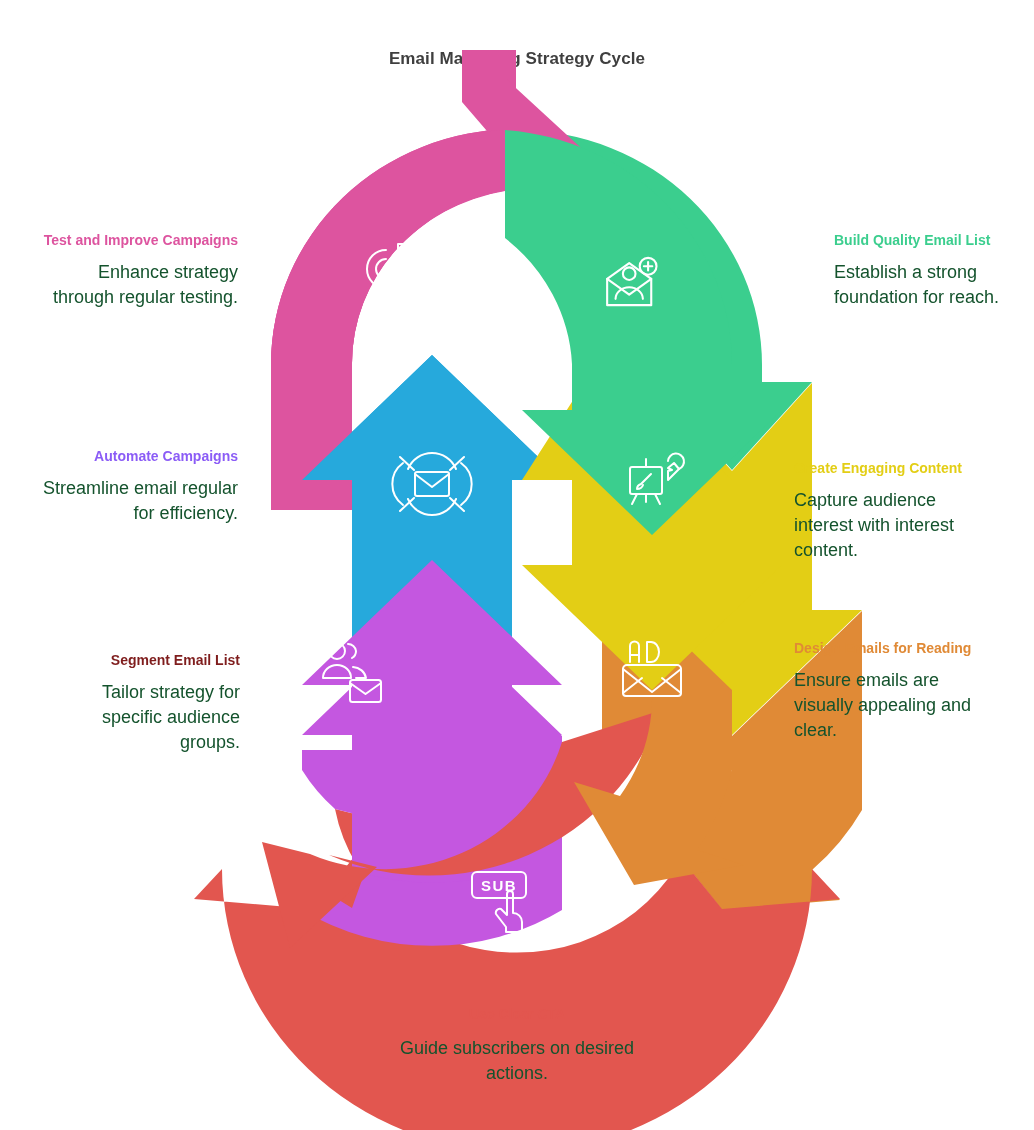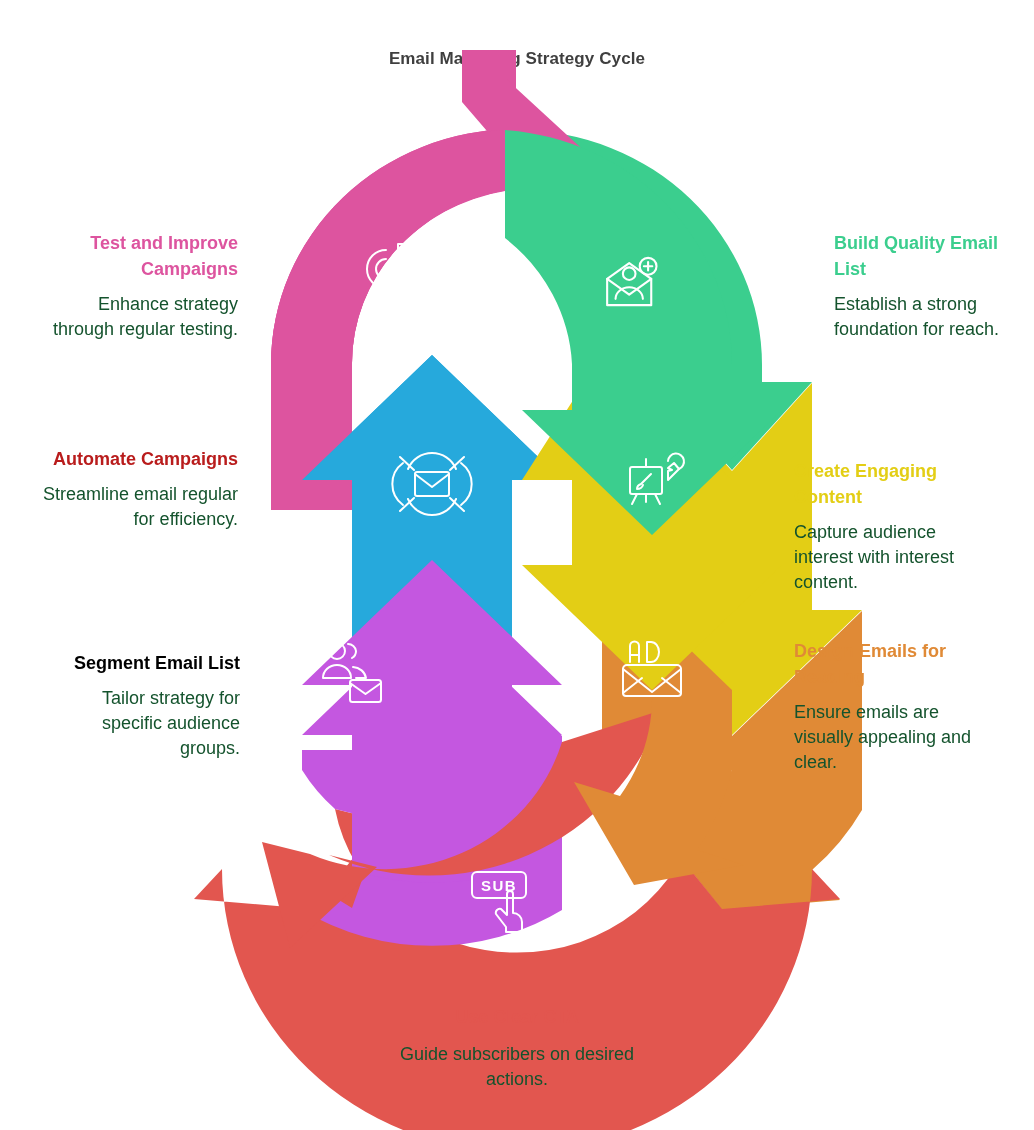--- a/index.html
+++ b/index.html
@@ -27,21 +27,21 @@
     left:252px;top:110px;
     width:530px;height:870px;
   }
   .diagram svg{display:block;width:530px;height:870px;overflow:visible;}
 
   .label{
     position:absolute;
     width:200px;
   }
   .label .head{
-    font-size:18px;
+    font-size:14px;
     font-weight:bold;
     line-height:1.45;
     margin:0 0 10px 0;
   }
   .label .desc{
     font-size:18px;
     line-height:1.38;
     color:#14532d;
     margin:0;
   }
@@ -345,26 +345,26 @@
 
     </svg>
   </div>
 
   <div class="label left lbl-test">
     <div class="head" style="color:#DD549F">Test and Improve Campaigns</div>
     <div class="desc">Enhance strategy through regular testing.</div>
   </div>
 
   <div class="label left lbl-automate">
-    <div class="head" style="color:#b91c1c">Automate Campaigns</div>
+    <div class="head" style="color:#8b5cf6">Automate Campaigns</div>
     <div class="desc">Streamline email regular for efficiency.</div>
   </div>
 
   <div class="label left lbl-segment">
-    <div class="head" style="color:#000000">Segment Email List</div>
+    <div class="head" style="color:#7f1d1d">Segment Email List</div>
     <div class="desc">Tailor strategy for specific audience groups.</div>
   </div>
 
   <div class="label right lbl-build">
     <div class="head" style="color:#3BCE8E">Build Quality Email List</div>
     <div class="desc">Establish a strong foundation for reach.</div>
   </div>
 
   <div class="label right lbl-create">
     <div class="head" style="color:#E3CE15">Create Engaging Content</div>

